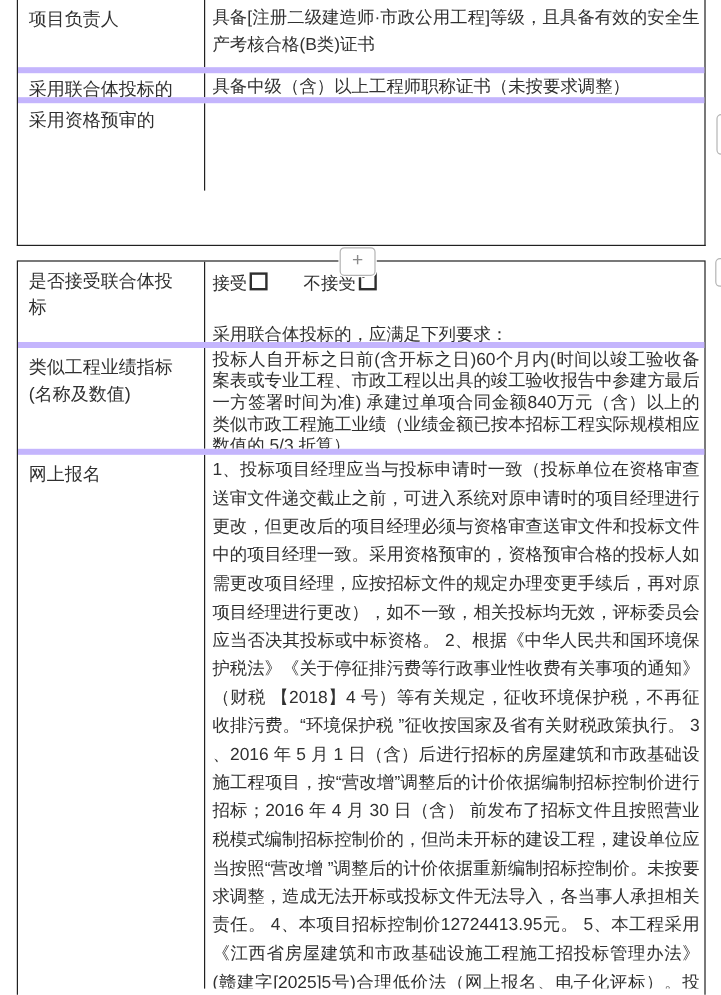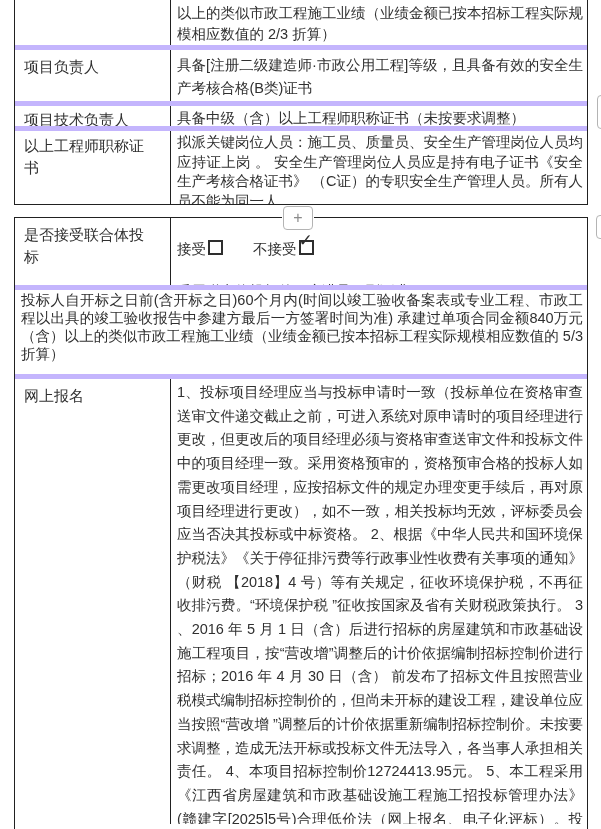--- a/index.html
+++ b/index.html
@@ -24,21 +24,21 @@
     flex:1;box-sizing:border-box;padding:2px 4px 0 6px;
     font-size:14.5px;line-height:23.8px;text-align:justify;overflow:hidden;
   }
   
   .cr-a{line-height:21px;padding-top:3px;}
   .cr-b{line-height:23px;padding-top:4px;}
   .cr-c{line-height:22px;padding-top:1px;}
   .cr-d{line-height:19.5px;padding-top:2px;}
   .cr-e{line-height:17.9px;padding-top:2px;}
   .cr-f{line-height:23.7px;padding-top:2px;}
-  .jv-line1{margin-top:18px;line-height:22px;}
+  .jv-line1{margin-top:6px;line-height:22px;}
   .jv-line2{margin-top:20px;line-height:22px;}
   .jv-sep{display:inline-block;width:30px;}
   .cb{
     display:inline-block;width:11px;height:11px;border:2px solid #2e2e2e;
     margin-left:2px;vertical-align:-1px;position:relative;background:#fff;
   }
   .cb .tick{
     position:absolute;left:-2px;top:-10px;font-size:17px;font-weight:bold;
     color:#2e2e2e;line-height:17px;
   }
@@ -49,49 +49,45 @@
     z-index:5;cursor:pointer;font-family:"Liberation Sans","DejaVu Sans",sans-serif;
   }
   #plus-main{left:283px;top:206px;width:30px;height:24px;box-shadow:0 0 0 1px #ffffff;}
   #plus-edge-top{left:597px;top:95px;width:30px;height:34px;}
   #plus-edge-bottom{left:596px;top:215px;width:30px;height:24px;}
 </style>
 </head>
 <body>
 
 <div class="tbl" id="tbl-top">
-  <div class="row" style="height:45px">
-    <div class="cl"></div>
-    <div class="cr cr-a">以上的类似市政工程施工业绩（业绩金额已按本招标工程实际规模相应数值的 2/3 折算）</div>
-  </div>
   <div class="row" style="height:56px">
     <div class="cl">项目负责人</div>
     <div class="cr cr-b">具备[注册二级建造师·市政公用工程]等级，且具备有效的安全生产考核合格(B类)证书</div>
   </div>
   <div class="row" style="height:25px">
-    <div class="cl" style="padding-top:3px">项目技术负责人</div>
+    <div class="cl" style="padding-top:3px">采用联合体投标的</div>
     <div class="cr cr-c">具备中级（含）以上工程师职称证书（未按要求调整）</div>
   </div>
   <div class="row" style="height:78px">
-    <div class="cl" style="padding-top:4px">以上工程师职称证书</div>
-    <div class="cr cr-d">拟派关键岗位人员：施工员、质量员、安全生产管理岗位人员均应持证上岗 。 安全生产管理岗位人员应是持有电子证书《安全生产考核合格证书》 （C证）的专职安全生产管理人员。所有人员不能为同一人</div>
+    <div class="cl" style="padding-top:4px">采用资格预审的</div>
   </div>
 </div>
 
 <div class="tbl" id="tbl-bottom">
   <div class="row" style="height:67px">
     <div class="cl">是否接受联合体投标</div>
     <div class="cr">
       <div class="jv-line1">
         <span>接受</span><span class="cb"></span><span class="jv-sep"></span><span>不接受</span><span class="cb"><span class="tick">✓</span></span>
       </div>
       <div class="jv-line2">采用联合体投标的，应满足下列要求：</div>
     </div>
   </div>
   <div class="row" style="height:89px">
+    <div class="cl">类似工程业绩指标(名称及数值)</div>
     <div class="cr cr-e">投标人自开标之日前(含开标之日)60个月内(时间以竣工验收备案表或专业工程、市政工程以出具的竣工验收报告中参建方最后一方签署时间为准) 承建过单项合同金额840万元（含）以上的类似市政工程施工业绩（业绩金额已按本招标工程实际规模相应数值的 5/3 折算）</div>
   </div>
   <div class="row" style="height:450px">
     <div class="cl">网上报名</div>
     <div class="cr cr-f">1、投标项目经理应当与投标申请时一致（投标单位在资格审查送审文件递交截止之前，可进入系统对原申请时的项目经理进行更改，但更改后的项目经理必须与资格审查送审文件和投标文件中的项目经理一致。采用资格预审的，资格预审合格的投标人如需更改项目经理，应按招标文件的规定办理变更手续后，再对原项目经理进行更改），如不一致，相关投标均无效，评标委员会应当否决其投标或中标资格。 2、根据《中华人民共和国环境保护税法》《关于停征排污费等行政事业性收费有关事项的通知》（财税 【2018】4 号）等有关规定，征收环境保护税，不再征收排污费。“环境保护税 ”征收按国家及省有关财税政策执行。 3 、2016 年 5 月 1 日（含）后进行招标的房屋建筑和市政基础设施工程项目，按“营改增”调整后的计价依据编制招标控制价进行招标；2016 年 4 月 30 日（含） 前发布了招标文件且按照营业税模式编制招标控制价的，但尚未开标的建设工程，建设单位应当按照“营改增 ”调整后的计价依据重新编制招标控制价。未按要求调整，造成无法开标或投标文件无法导入，各当事人承担相关责任。 4、本项目招标控制价12724413.95元。 5、本工程采用《江西省房屋建筑和市政基础设施工程施工招投标管理办法》(赣建字[2025]5号)合理低价法（网上报名、电子化评标）。投标人可自行进入江西省公共资源数智交易平台-交易系统投标。若有相关补充通知会在江西省公共资源数智交易平台-交易系统及时发布，请各潜在投标人密切关注，否则，由此造成的后果由投标人自负。 6、外埠来赣施工单位还应持有江西省</div>
   </div>
 </div>
 
 <button class="plus-btn" id="plus-main">+</button>
 <button class="plus-btn" id="plus-edge-top"></button>

